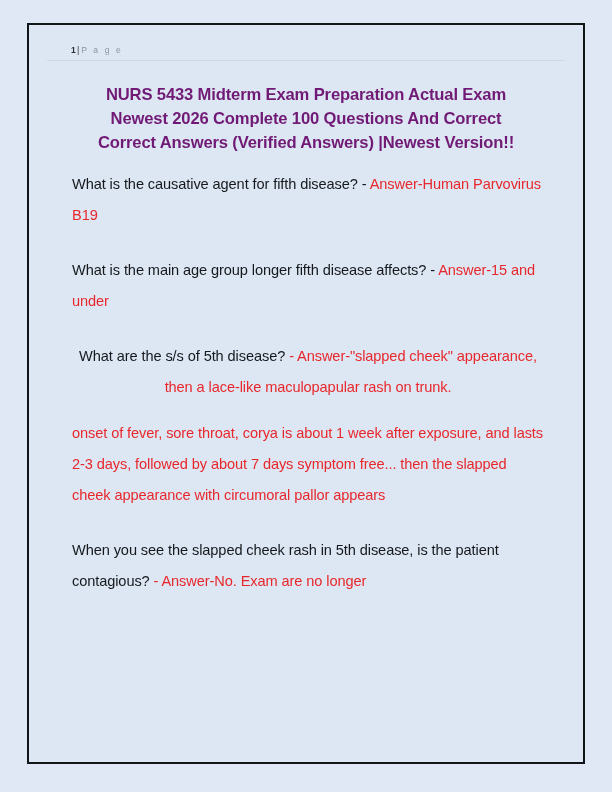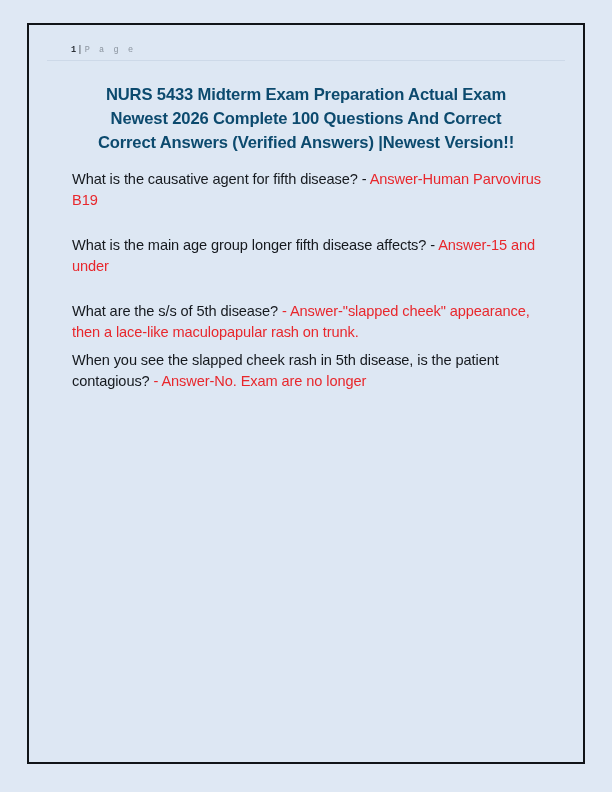--- a/index.html
+++ b/index.html
@@ -45,21 +45,20 @@
     padding: 10px 18px 0 18px;
     box-sizing: border-box;
   }
 
   
   .page-header {
     padding: 4px 0 3px 24px;
     border-bottom: 1px solid #cdd9e8;
     margin-bottom: 2px;
     white-space: nowrap;
-    font-family: Liberation Mono, monospace;
   }
   .hdr-num {
     font-size: 8.5px;
     font-weight: bold;
     color: #2a2f36;
     letter-spacing: 0.2px;
   }
   .hdr-sep {
     font-size: 9px;
     color: #3a4049;
@@ -68,41 +67,41 @@
   .hdr-label {
     font-size: 8.5px;
     color: #8b949f;
     letter-spacing: 2.1px;
   }
 
   
   .doc-title {
     margin: 22px 14px 0 14px;
     text-align: center;
-    color: #0c4a6e;
+    color: #701a75;
     font-weight: bold;
     font-size: 16.6px;
     line-height: 24px;
     letter-spacing: -0.15px;
   }
   .doc-title .tline { display: block; }
 
   
   .qa-body {
     margin: 14px 0 0 25px;
     width: 472px;
   }
   .qa-block {
     margin-bottom: 24px;
     font-size: 14.6px;
-    line-height: 21px;
+    line-height: 31px;
     color: #15191e;
     letter-spacing: -0.1px;
   }
-  .qa-block.tight { margin-bottom: 7px; }
+  .qa-block.tight { margin-bottom: 15px; text-align: center; }
   .q-text { color: #15191e; }
   .a-text { color: #e8272c; }
   .a-para { color: #e8272c; }
 </style>
 </head>
 <body>
 
 <div class="page-canvas">
   <div class="doc-frame">
     <div class="doc-inner">
@@ -125,20 +124,23 @@
 
 
         <div class="qa-block">
           <span class="q-text">What is the main age group longer fifth disease affects? - </span><span class="a-text">Answer-15 and under</span>
         </div>
 
         <div class="qa-block tight">
           <span class="q-text">What are the s/s of 5th disease?</span><span class="a-text"> - Answer-"slapped cheek" appearance, then a lace-like maculopapular rash on trunk.</span>
         </div>
 
+        <div class="qa-block">
+          <span class="a-para">onset of fever, sore throat, corya is about 1 week after exposure, and lasts 2-3 days, followed by about 7 days symptom free... then the slapped cheek appearance with circumoral pallor appears</span>
+        </div>
 
         <div class="qa-block">
           <span class="q-text">When you see the slapped cheek rash in 5th disease, is the patient contagious?</span><span class="a-text"> - Answer-No. Exam are no longer</span>
         </div>
 
       </div>
     </div>
   </div>
 </div>
 

